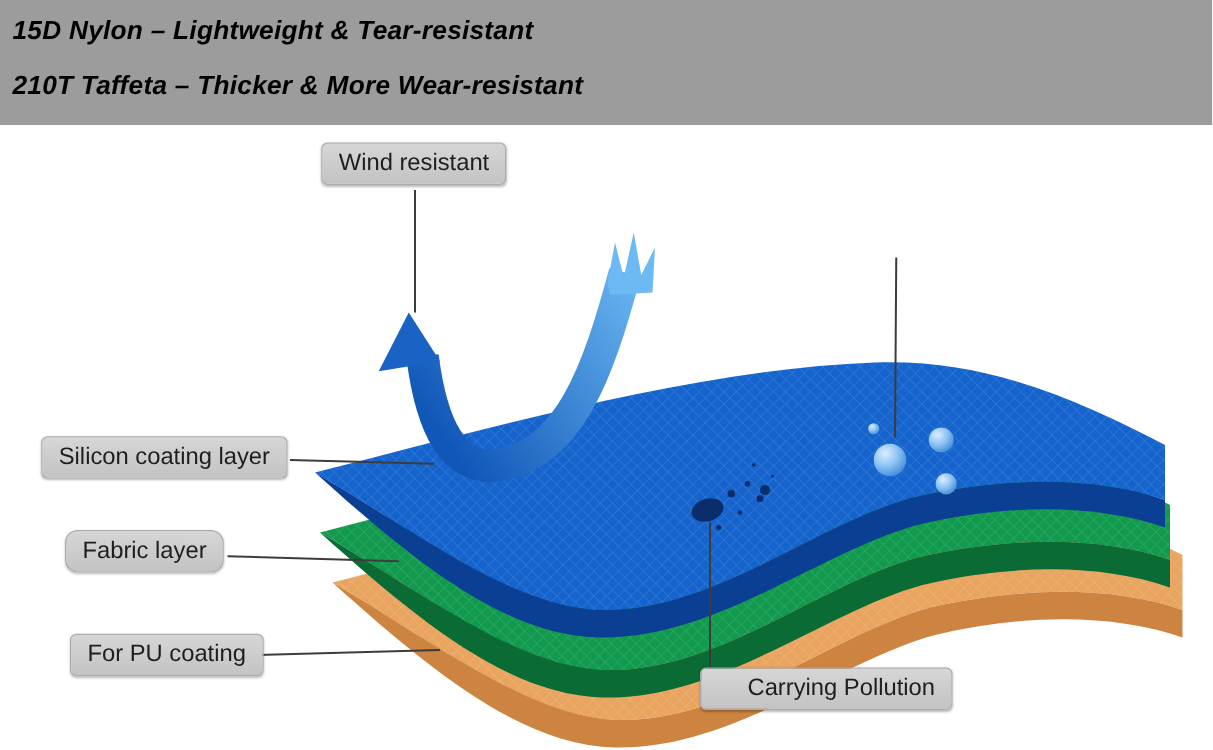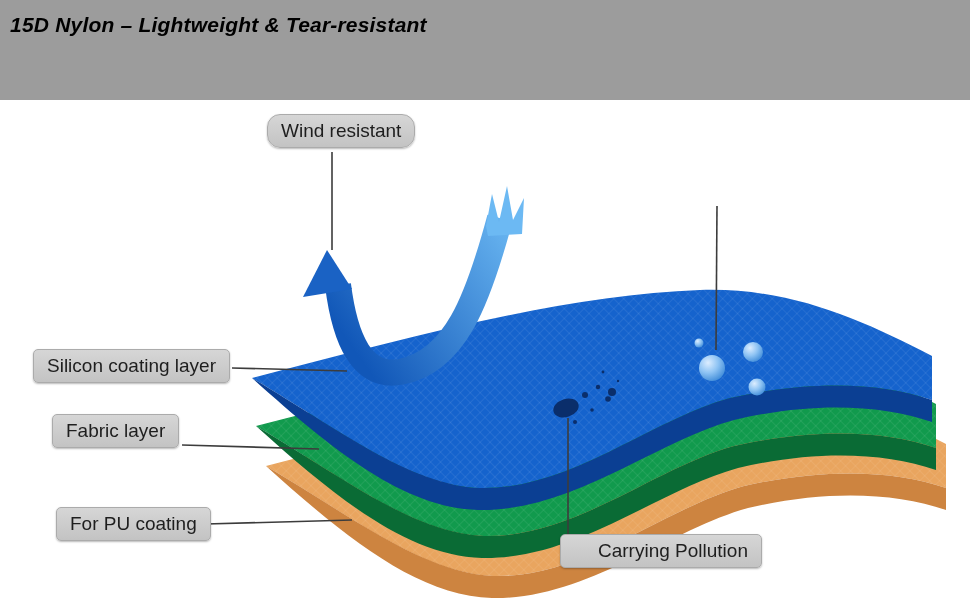--- a/index.html
+++ b/index.html
@@ -24,20 +24,21 @@
     padding:5px 13px;font-size:19px;color:#1e1e1e;white-space:nowrap;
   }
 </style>
 </head>
 <body>
 
 <div class="stage">
 
   <div class="header">
     <p class="header-line">15D Nylon – Lightweight &amp; Tear-resistant</p>
+    <p class="header-line">210T Taffeta – Thicker &amp; More Wear-resistant</p>
   </div>
 
   <svg class="art" width="970" height="500" viewBox="0 0 970 500" xmlns="http://www.w3.org/2000/svg">
     <defs>
       <path id="sheet-top" d="M 252 278
         C 400 240 560 195 700 190
         C 790 187 862 220 932 256
         L 932 300
         C 880 282 810 280 730 298
         C 650 320 570 390 480 388
@@ -110,19 +111,19 @@
     <g stroke-width="1.6" fill="none" stroke="#3c3c3c">
       <line x1="332" y1="52" x2="332" y2="150"></line>
       <line x1="717" y1="106" x2="716" y2="250"></line>
       <line x1="568" y1="318" x2="568" y2="434"></line>
       <line x1="232" y1="268" x2="347" y2="271"></line>
       <line x1="182" y1="345" x2="319" y2="349"></line>
       <line x1="206" y1="424" x2="352" y2="420"></line>
     </g>
   </svg>
 
-  <div class="tag" style="left:267px;top:114px;border-radius:13px;">Wind resistant</div>
+  <div class="tag" style="left:257px;top:114px;">Wind resistant</div>
   <div class="tag" style="left:33px;top:349px;text-align:center;">Silicon coating layer</div>
-  <div class="tag" style="left:52px;top:414px;">Fabric layer</div>
+  <div class="tag" style="left:52px;top:424px;border-radius:10px;">Fabric layer</div>
   <div class="tag" style="left:56px;top:507px;text-align:right;">For PU coating</div>
   <div class="tag" style="left:560px;top:534px;padding-left:37px;">Carrying Pollution</div>
 
 </div>
 
 </body></html>

